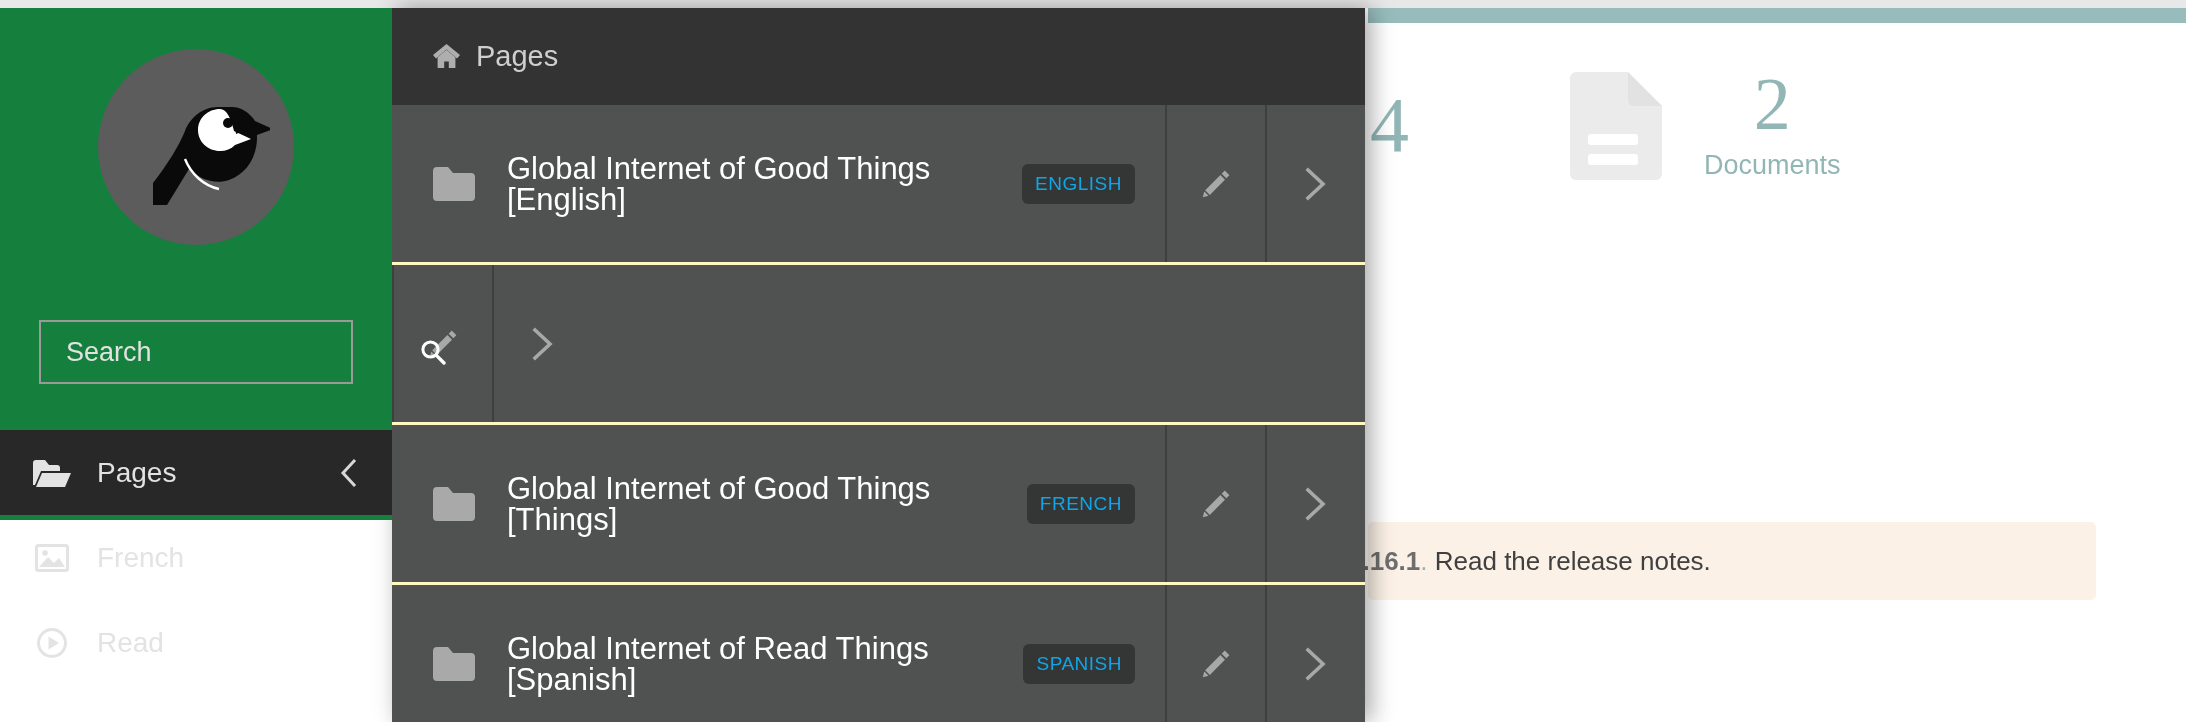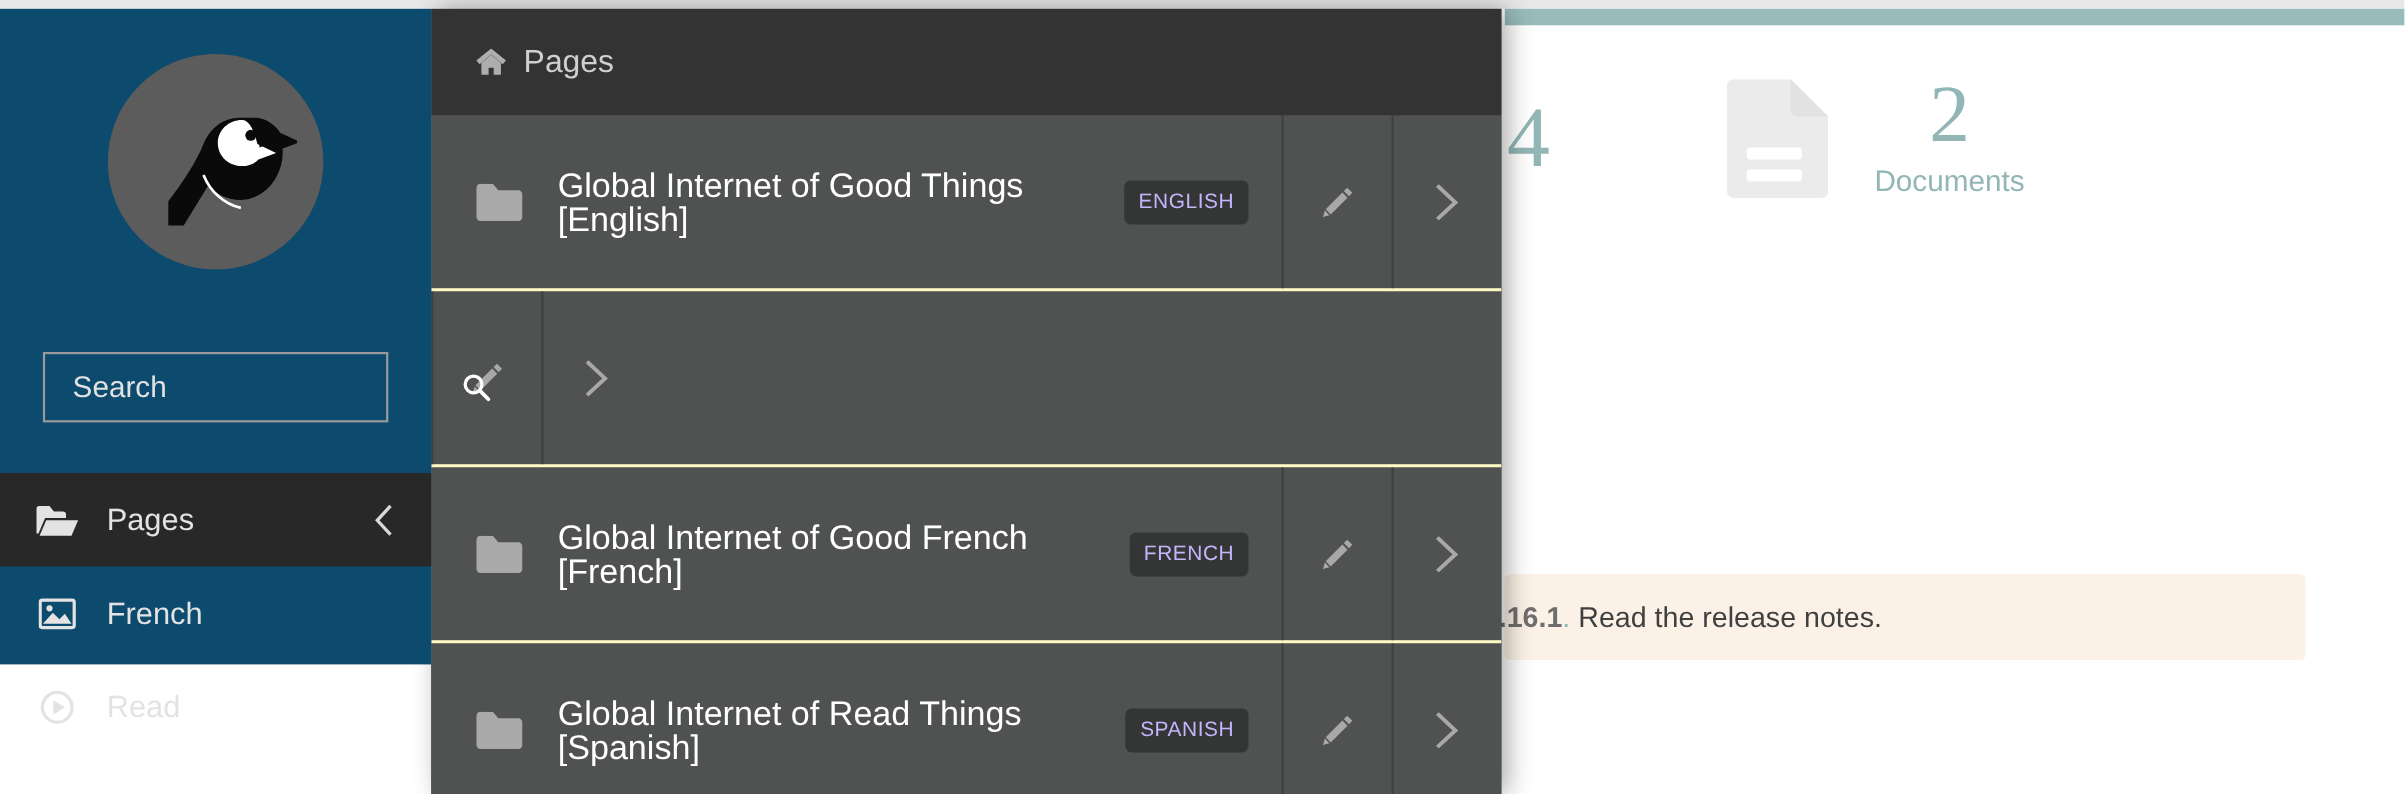--- a/index.html
+++ b/index.html
@@ -81,36 +81,36 @@
   .cell-main {
     flex: 1; display: flex; align-items: center; gap: 32px;
     padding-left: 41px; padding-right: 18px; min-width: 0;
   }
   .folder-icon { width: 42px; height: 34px; flex: none; }
   .row-title {
     color: #ffffff; font-size: 31px; line-height: 1.0;
     flex: 1; min-width: 0;
   }
   .lang-badge {
-    background: #343635; color: #c4b5fd;
+    background: #343635; color: #0ea5e9;
     font-size: 19px; letter-spacing: 0.5px;
     padding: 9px 13px; border-radius: 6px; flex: none;
     margin-right: 12px;
   }
   .cell-edit, .cell-next {
     width: 100px; display: flex; align-items: center; justify-content: center;
     border-left: 2px solid #3d403e; flex: none;
   }
   .pencil-icon { width: 32px; height: 32px; }
   .chevron-right-icon { width: 30px; height: 34px; }
 
   
   .sidebar {
-    position: absolute; left: 0; top: 8px; width: 392px; height: 596px;
-    background: #0c4a6e;
+    position: absolute; left: 0; top: 8px; width: 392px; height: 512px;
+    background: #15803d;
   }
   .logo-wrap {
     height: 312px; display: flex; align-items: center; justify-content: center;
     padding-bottom: 34px;
   }
   .logo-circle {
     width: 196px; height: 196px; border-radius: 50%;
     background: #5c5c5c; display: flex; align-items: center; justify-content: center;
   }
   .bird-logo { width: 148px; height: 148px; }
@@ -234,21 +234,21 @@
         </div>
       </div>
 
       <div class="page-row">
         <div class="cell-main">
           <span class="folder-icon">
             <svg viewBox="0 0 42 34" width="42" height="34" aria-hidden="true">
               <path d="M0 4 a4 4 0 0 1 4 -4 H15 l5 6 H38 a4 4 0 0 1 4 4 V30 a4 4 0 0 1 -4 4 H4 a4 4 0 0 1 -4 -4 Z" fill="#a9a9a9"></path>
             </svg>
           </span>
-          <span class="row-title">Global Internet of Good French [French]</span>
+          <span class="row-title">Global Internet of Good Things [Things]</span>
           <span class="lang-badge">FRENCH</span>
         </div>
         <div class="cell-edit">
           <span class="pencil-icon">
             <svg viewBox="0 0 32 32" width="32" height="32" aria-hidden="true">
               <path d="M24.8 2.6 l4.6 4.6 -3.1 3.1 -4.6 -4.6 Z" fill="#a8a8a8"></path>
               <path d="M20.4 7.1 l4.6 4.6 -15.2 15.2 -4.6 -4.6 Z" fill="#a8a8a8"></path>
               <path d="M4.3 23.4 l4.3 4.3 -5.8 1.5 Z" fill="#a8a8a8"></path>
             </svg>
           </span>

